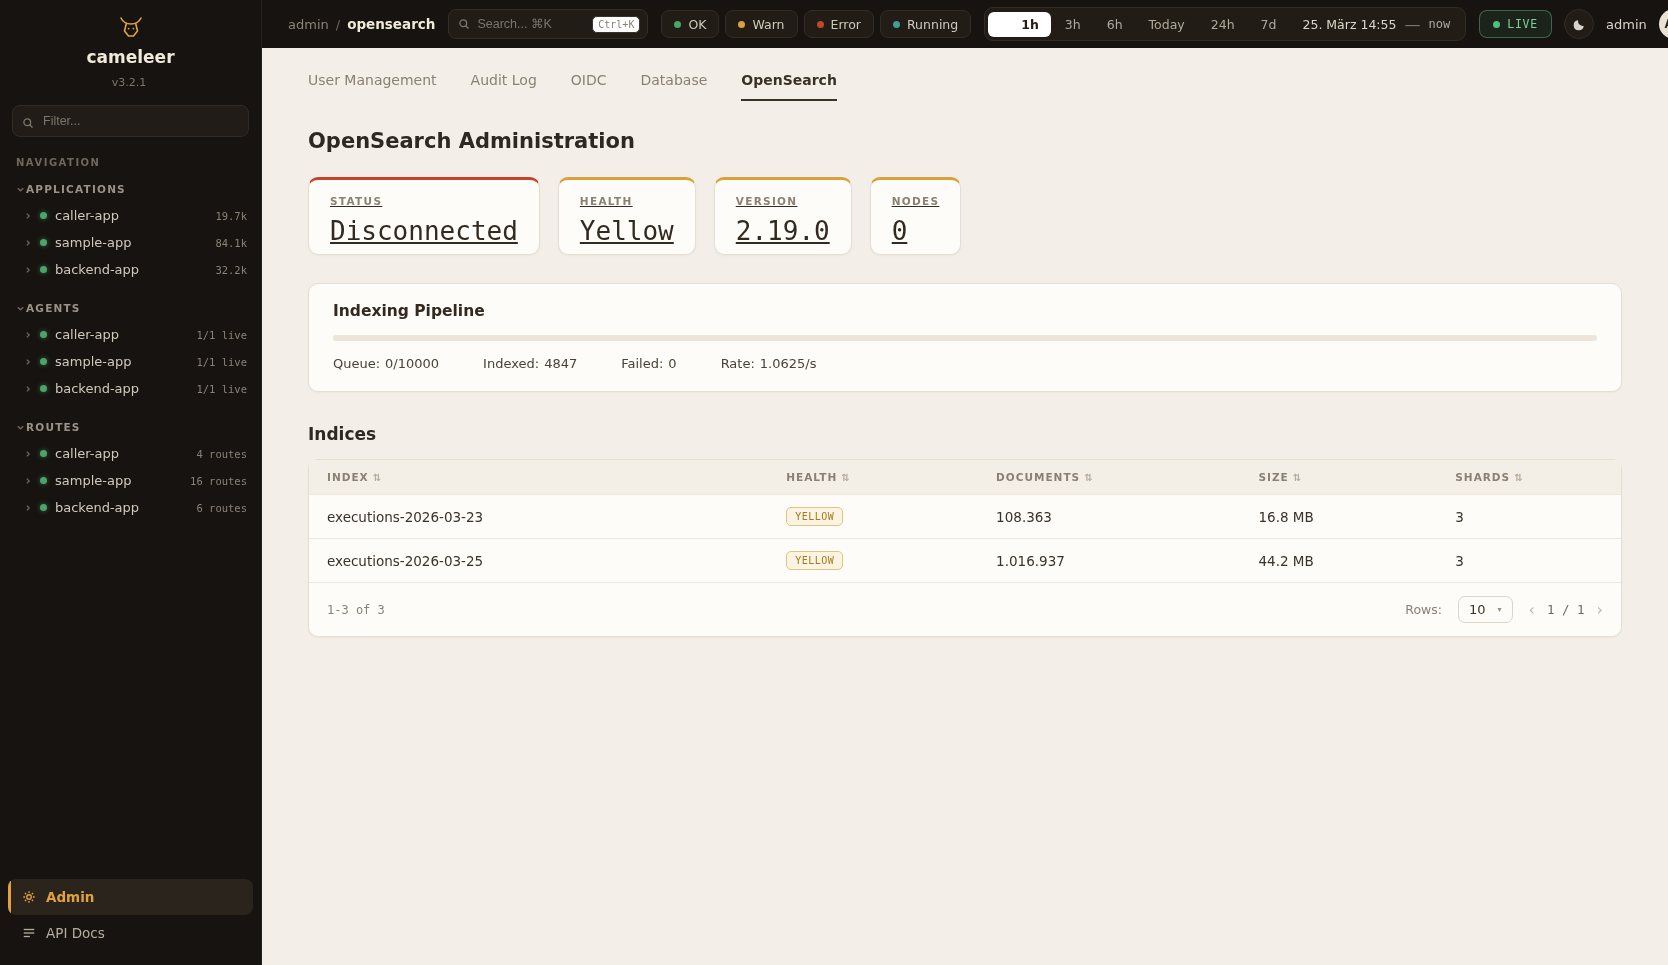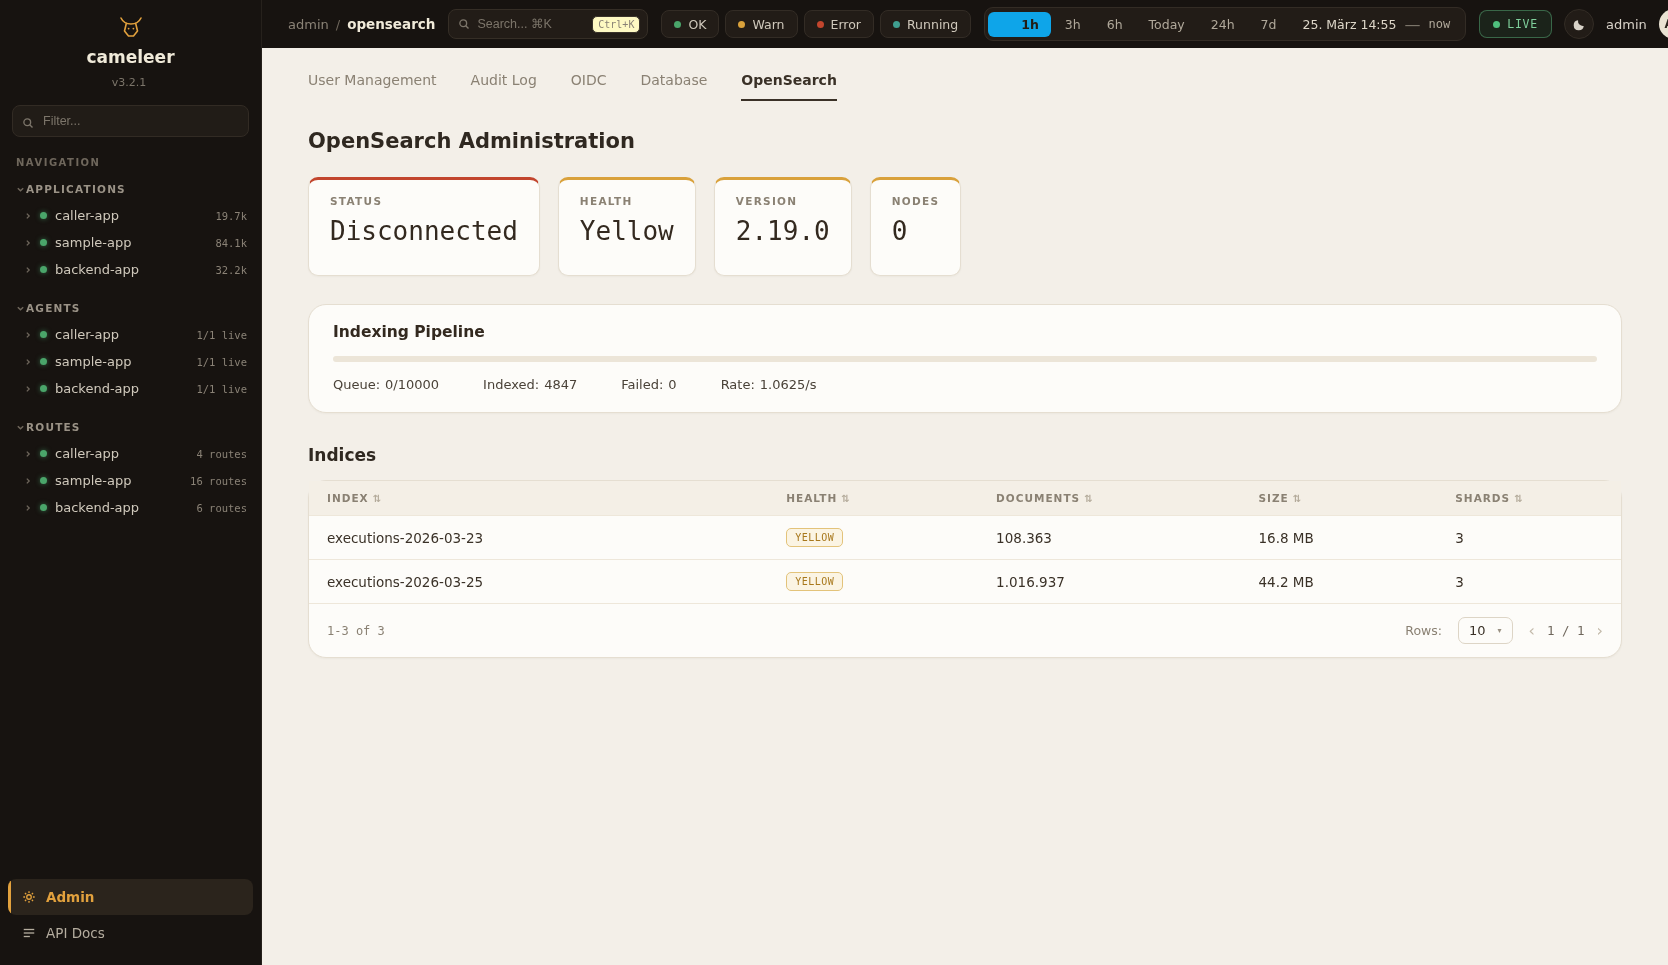--- a/index.html
+++ b/index.html
@@ -63,37 +63,37 @@
   .crumb-sep { color:#6f675c; }
   .crumb-current { color:#f0ead9; font-weight:bold; font-size:13.5px; }
   .search-pill {
     width:200px; height:30px; background:#221c17; border:1px solid #352e26; border-radius:8px;
     display:flex; align-items:center; gap:7px; padding:0 7px 0 9px; color:#7c756a;
   }
   .search-pill input { flex:1; min-width:0; background:transparent; border:none; outline:none; color:#d8d2c8; font-size:12.5px; }
   .search-pill input::placeholder { color:#7c756a; }
   .kbd {
     font-family:"DejaVu Sans Mono", monospace; font-size:10px; color:#8a8276;
-    border:1px solid #3a332b; border-radius:5px; padding:2px 5px; background:#fef9c3;
+    border:1px solid #3a332b; border-radius:5px; padding:2px 5px; background:#ffffff;
   }
   .filter-pills { display:flex; gap:6px; }
   .fpill {
     height:28px; display:flex; align-items:center; gap:7px; padding:0 12px;
     background:#221c17; border:1px solid #332c25; border-radius:8px;
     color:#cfc8bb; font-size:12.5px; cursor:pointer; white-space:nowrap;
   }
   .seg {
     height:34px; display:flex; align-items:center; gap:2px; padding:3px;
     background:#221c17; border:1px solid #332c25; border-radius:9px; white-space:nowrap;
   }
   .seg-btn {
     padding:5px 12px; border-radius:6px; color:#b0a89a; font-size:12.5px;
     background:transparent; border:none; cursor:pointer; font-family:inherit;
   }
-  .seg-btn.active { background:#0ea5e9; color:#221c15; font-weight:bold;padding-left:33px; }
+  .seg-btn.active { background:#ffffff; color:#221c15; font-weight:bold;padding-left:33px; }
   .seg-date { display:flex; align-items:center; gap:8px; padding:0 12px; cursor:pointer; }
   .seg-date .start { color:#ded7c9; font-size:12.5px; }
   .seg-date .sep { color:#7c756a; }
   .seg-date .end { color:#b0a89a; font-size:12px; font-family:"DejaVu Sans Mono", monospace; }
   .top-right { margin-left:auto; display:flex; align-items:center; gap:12px; }
   .live-badge {
     height:28px; display:flex; align-items:center; gap:7px; padding:0 13px;
     border:1px solid rgba(96,186,128,.45); background:rgba(58,138,90,.14);
     border-radius:8px; color:#7fcf9b; font-size:11.5px; letter-spacing:.8px;
     font-family:"DejaVu Sans Mono", monospace; cursor:pointer;
@@ -113,28 +113,29 @@
   .content { flex:1; overflow:auto; padding:24px 46px 40px; }
   .tabs { display:flex; gap:34px; margin-bottom:28px; }
   .tab { font-size:14px; color:#8a8173; padding-bottom:11px; cursor:pointer; border-bottom:2px solid transparent; }
   .tab.active { color:#3a3127; font-weight:bold; border-bottom-color:#3a3127; }
   .page-title { font-size:21px; font-weight:bold; color:#2f2820; margin-bottom:24px; }
 
   .stat-row { display:flex; gap:18px; margin-bottom:28px; }
   .stat-card {
     --accent:#d9a13b;
     background:#fdfcf9; border:1px solid #e5ded1; border-top:3px solid var(--accent);
-    border-radius:10px; padding:15px 21px 29px; min-width:84px;
+    border-radius:10px; padding:15px 21px 8px; min-width:84px;
     box-shadow:0 1px 2px rgba(60,48,30,.04);
+    text-decoration:underline;
   }
   .stat-label { font-size:10.5px; letter-spacing:1.3px; color:#8a8173; font-weight:bold; margin-bottom:9px; }
   .stat-value { font-family:"DejaVu Sans Mono", monospace; font-size:26px; color:#33291f; }
 
   .panel {
-    background:#fdfcf9; border:1px solid #e5ded1; border-radius:18px;
+    background:#fdfcf9; border:1px solid #e5ded1; border-radius:10px;
     box-shadow:0 1px 2px rgba(60,48,30,.04);
   }
   .pipeline { padding:18px 24px 20px; margin-bottom:32px; }
   .pipeline-title { font-size:15.5px; font-weight:bold; color:#33291f; margin-bottom:15px; }
   .progress-track { height:6px; background:#ece5d8; border-radius:3px; margin-bottom:15px; overflow:hidden; }
   .progress-fill { height:100%; background:#d9a13b; border-radius:3px; width:0; }
   .pipe-stats { display:flex; gap:44px; font-size:13px; color:#4a4238; }
   .pipe-stat { display:flex; gap:5px; }
 
   .section-title { font-size:17px; font-weight:bold; color:#2f2820; margin-bottom:15px; }

